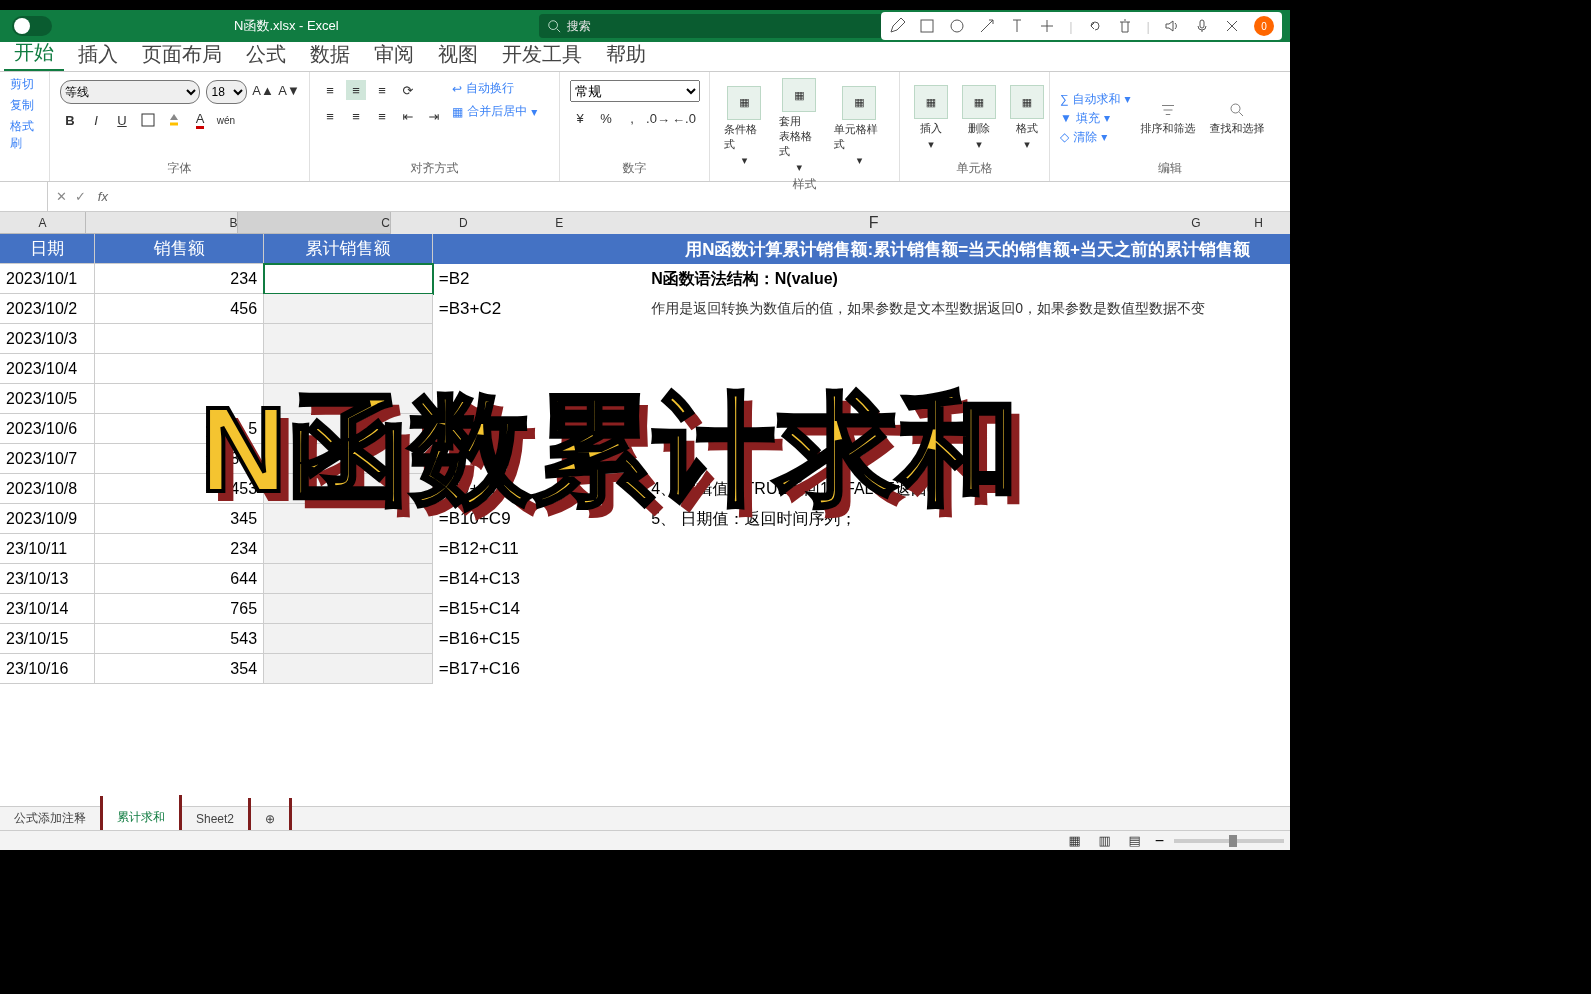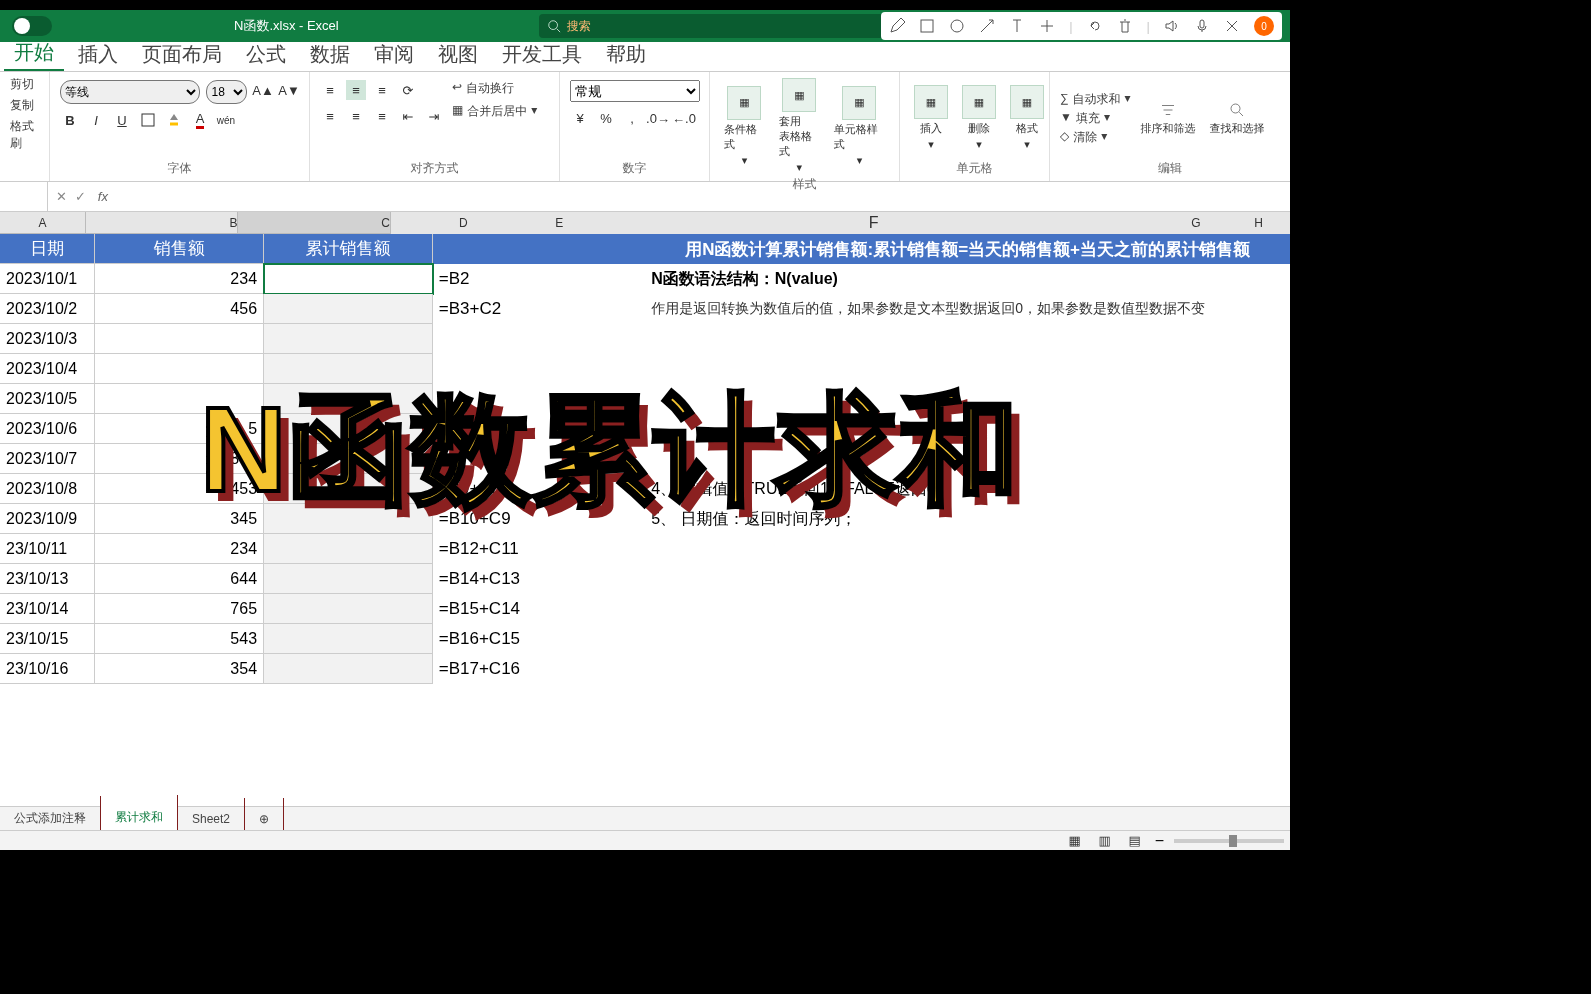--- a/index.html
+++ b/index.html
@@ -2,35 +2,35 @@
 <html><head>
 <meta charset="utf-8">
 <style>
   * { box-sizing: border-box; margin: 0; padding: 0; font-family: "Microsoft YaHei", sans-serif; }
   body { width: 1591px; height: 994px; background: #000; overflow: hidden; position: relative; }
   .app { position: absolute; top: 10px; left: 0; width: 1290px; height: 840px; background: #fff; }
   .titlebar { height: 32px; background: #107C41; color: #fff; display: flex; align-items: center; font-size: 13px; }
   .autosave { width: 40px; height: 20px; background: #0a5c30; border-radius: 10px; margin: 0 12px; position: relative; }
   .autosave::after { content:""; width:16px; height:16px; background:#fff; border-radius:50%; position:absolute; top:2px; left:2px; }
   .title-text { margin-left: 170px; }
-  .search-wrap { margin-left: 200px; display:flex; align-items:center; background:#0a5c30; height:24px; width:380px; border-radius:4px; padding:0 8px; color:#fdba74; font-size:12px; }
+  .search-wrap { margin-left: 200px; display:flex; align-items:center; background:#0a5c30; height:24px; width:380px; border-radius:4px; padding:0 8px; color:#e5e5e5; font-size:12px; }
   .search-wrap svg { margin-right:6px; }
   .title-right { position:absolute; right:8px; display:flex; gap:14px; align-items:center; }
   .title-right svg { width:16px; height:16px; stroke:#555; fill:none; }
   .avatar { width:20px; height:20px; background:#f60; border-radius:50%; color:#fff; font-size:10px; display:flex; align-items:center; justify-content:center; }
   .tabs { height: 30px; background:#fff; display:flex; align-items:flex-end; gap:4px; padding-left:4px; font-size:20px; border-bottom:1px solid #ccc; }
   .tab { padding:4px 10px 3px; color:#444; cursor:pointer; }
   .tab.active { border-bottom:2px solid #107C41; color:#107C41; }
   .ribbon { height: 110px; background:#fff; display:flex; border-bottom:1px solid #ccc; position:relative; }
   .group { border-right:1px solid #e0e0e0; padding:4px 10px 2px; display:flex; flex-direction:column; justify-content:space-between; font-size:12px; }
   .group-label { text-align:center; color:#666; font-size:12px; padding-bottom:2px; }
   .group-body { flex:1; display:flex; align-items:center; gap:6px; }
   .vbtn { display:flex; flex-direction:column; align-items:center; gap:2px; font-size:11px; color:#333; cursor:pointer; padding:2px 4px; }
   .vbtn svg { width:18px; height:18px; }
-  .hbtn { display:flex; gap:4px; font-size:12px; color:#404040; cursor:pointer; }
+  .hbtn { display:flex; align-items:center; gap:4px; font-size:12px; color:#3b82f6; cursor:pointer; }
   select.font-sel { height:24px; font-size:12px;border-radius:11px; }
   .font-name { width:160px; }
   .font-size { width:46px; }
   .btnrow { display:flex; gap:6px; }
   .ibtn { width:20px; height:20px; display:flex; align-items:center; justify-content:center; cursor:pointer; font-size:13px; color:#333; }
   .ibtn svg { width:16px; height:16px; }
   .num-sel { width:130px; height:22px; }
   .big-ico { width:34px; height:34px; background:#e8f2ec; border:1px solid #bcd8c6; display:flex; align-items:center; justify-content:center; }
 
   .namebox-row { height:30px; border-bottom:1px solid #ccc; display:flex; align-items:center; font-size:13px; }
@@ -59,21 +59,21 @@
   .sel-cell { outline:2px solid #107C41; outline-offset:-1px; }
   .colC.sel-range { background:#f2f2f2; }
   .colD, .colE, .colG, .colH { border-right:0; border-bottom:0; }
   .colF { border-right:0; border-bottom:0; font-size:16px; }
   .f-highlight { background:#ffff00; font-weight:bold; }
   .f-bold { font-weight:bold; }
   .f-small { font-size:14px; color:#333; }
   .colD.form { font-size:17px; justify-content:flex-start; width:162px; }
 
   .sheet-tabs { position:absolute; bottom:20px; left:0; right:0; height:24px; background:#f3f3f3; border-top:1px solid #ccc; display:flex; align-items:center; font-size:12px; }
-  .stab { padding:14px 14px; border-right:1px solid #7f1d1d; color:#444; cursor:pointer; }
+  .stab { padding:14px 14px; border-right:3px solid #7f1d1d; color:#444; cursor:pointer; }
   .stab.active { background:#fff; border-bottom:2px solid #107C41; color:#107C41; }
   .statusbar { position:absolute; bottom:0; left:0; right:0; height:20px; background:#f3f3f3; border-top:1px solid #ccc; }
   .status-right { position:absolute; right:6px; display:flex; gap:10px; align-items:center; height:100%; }
   .zoom-slider { width:110px; height:4px; background:#ccc; position:relative; }
   .zoom-slider::after { content:""; width:8px; height:12px; background:#888; position:absolute; top:-4px; left:50%; }
 
   .overlay-title {
     position:absolute; top:370px; left:200px; font-size:120px; font-weight:900;
     color:#f4c430; -webkit-text-stroke:4px #000;
     text-shadow: 10px 10px 0 #8b2020;

